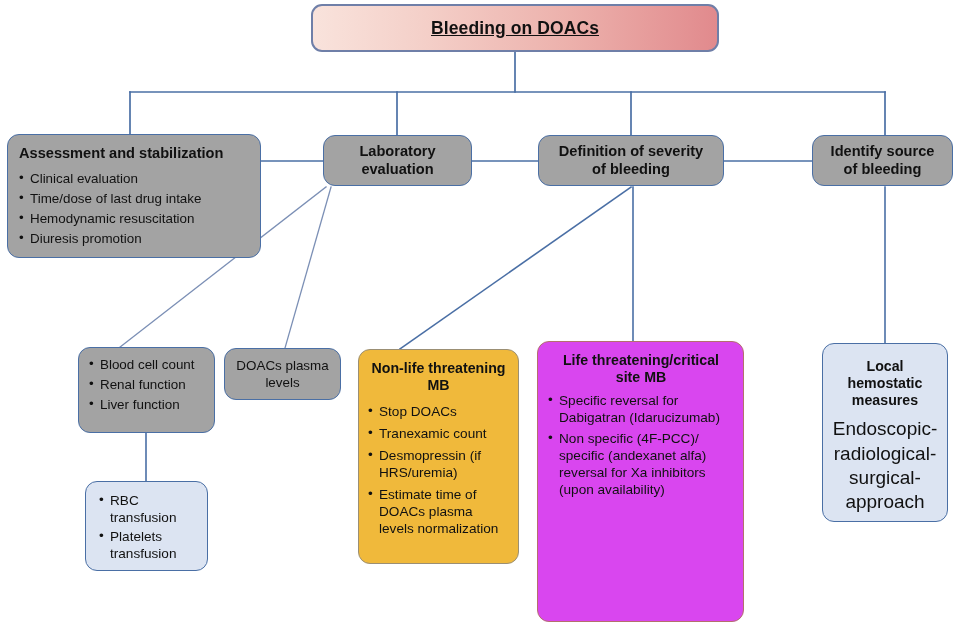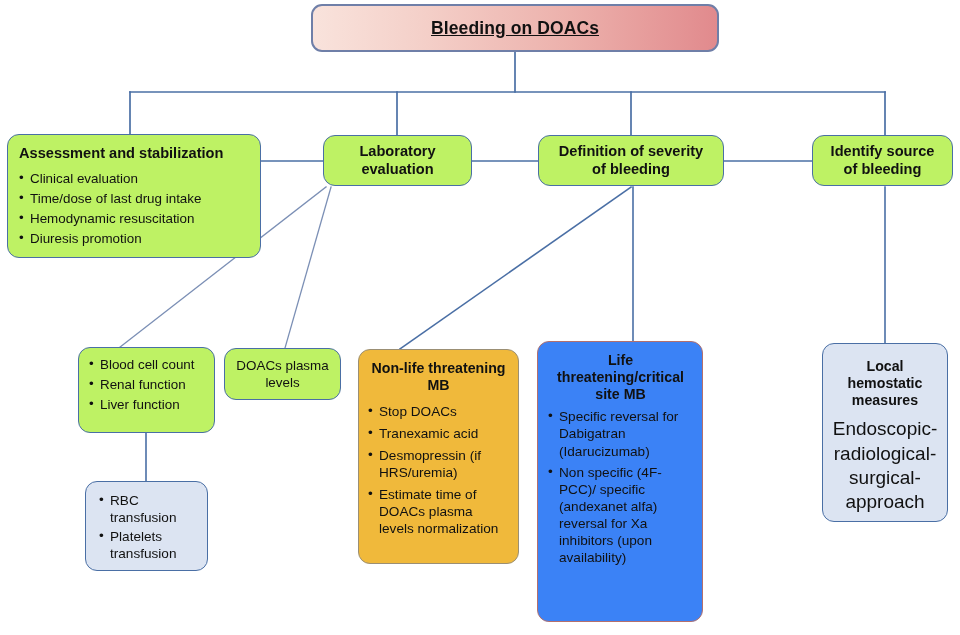--- a/index.html
+++ b/index.html
@@ -26,21 +26,21 @@
     width: 960px;
     height: 635px;
     z-index: 1;
   }
   .node {
     position: absolute;
     z-index: 2;
     box-sizing: border-box;
     border: 1.6px solid #4a6fa5;
     border-radius: 12px;
-    background: #bef264;
+    background: #a3a3a3;
     color: #111111;
     -webkit-font-smoothing: antialiased;
   }
   .node .title {
     font-weight: bold;
     text-align: center;
     line-height: 1.18;
   }
   .node .title.left {
     text-align: left;
@@ -137,23 +137,23 @@
     border: 1.8px solid #9b8f74;
     background: #f0b93b;
     padding: 10px 9px 8px 9px;
   }
   #node-nonlife .title { font-size: 14.2px; margin-bottom: 9px; }
   #node-nonlife ul { font-size: 13.6px; }
   #node-nonlife ul li { margin-bottom: 5px; }
 
   #node-lifethreat {
     left: 537px; top: 341px;
-    width: 166px; height: 281px;
+    width: 207px; height: 281px;
     border: 1.8px solid #b4706d;
-    background: #3b82f6;
+    background: #d946ef;
     padding: 10px 9px 8px 10px;
   }
   #node-lifethreat .title { font-size: 14.2px; margin-bottom: 6px; }
   #node-lifethreat ul { font-size: 13.6px; }
   #node-lifethreat ul li { margin-bottom: 4px; }
 
   #node-local {
     left: 822px; top: 343px;
     width: 126px; height: 179px;
     background: #dce4f2;
@@ -262,21 +262,21 @@
     </div>
   </div>
 
   <div class="node" id="node-nonlife">
     <div class="title">
       <span>Non-life threatening</span><br>
       <span>MB</span>
     </div>
     <ul>
       <li>Stop DOACs</li>
-      <li>Tranexamic acid</li>
+      <li>Tranexamic count</li>
       <li>Desmopressin (if HRS/uremia)</li>
       <li>Estimate time of DOACs plasma levels normalization</li>
     </ul>
   </div>
 
   <div class="node" id="node-lifethreat">
     <div class="title">
       <span>Life threatening/critical</span><br>
       <span>site MB</span>
     </div>

